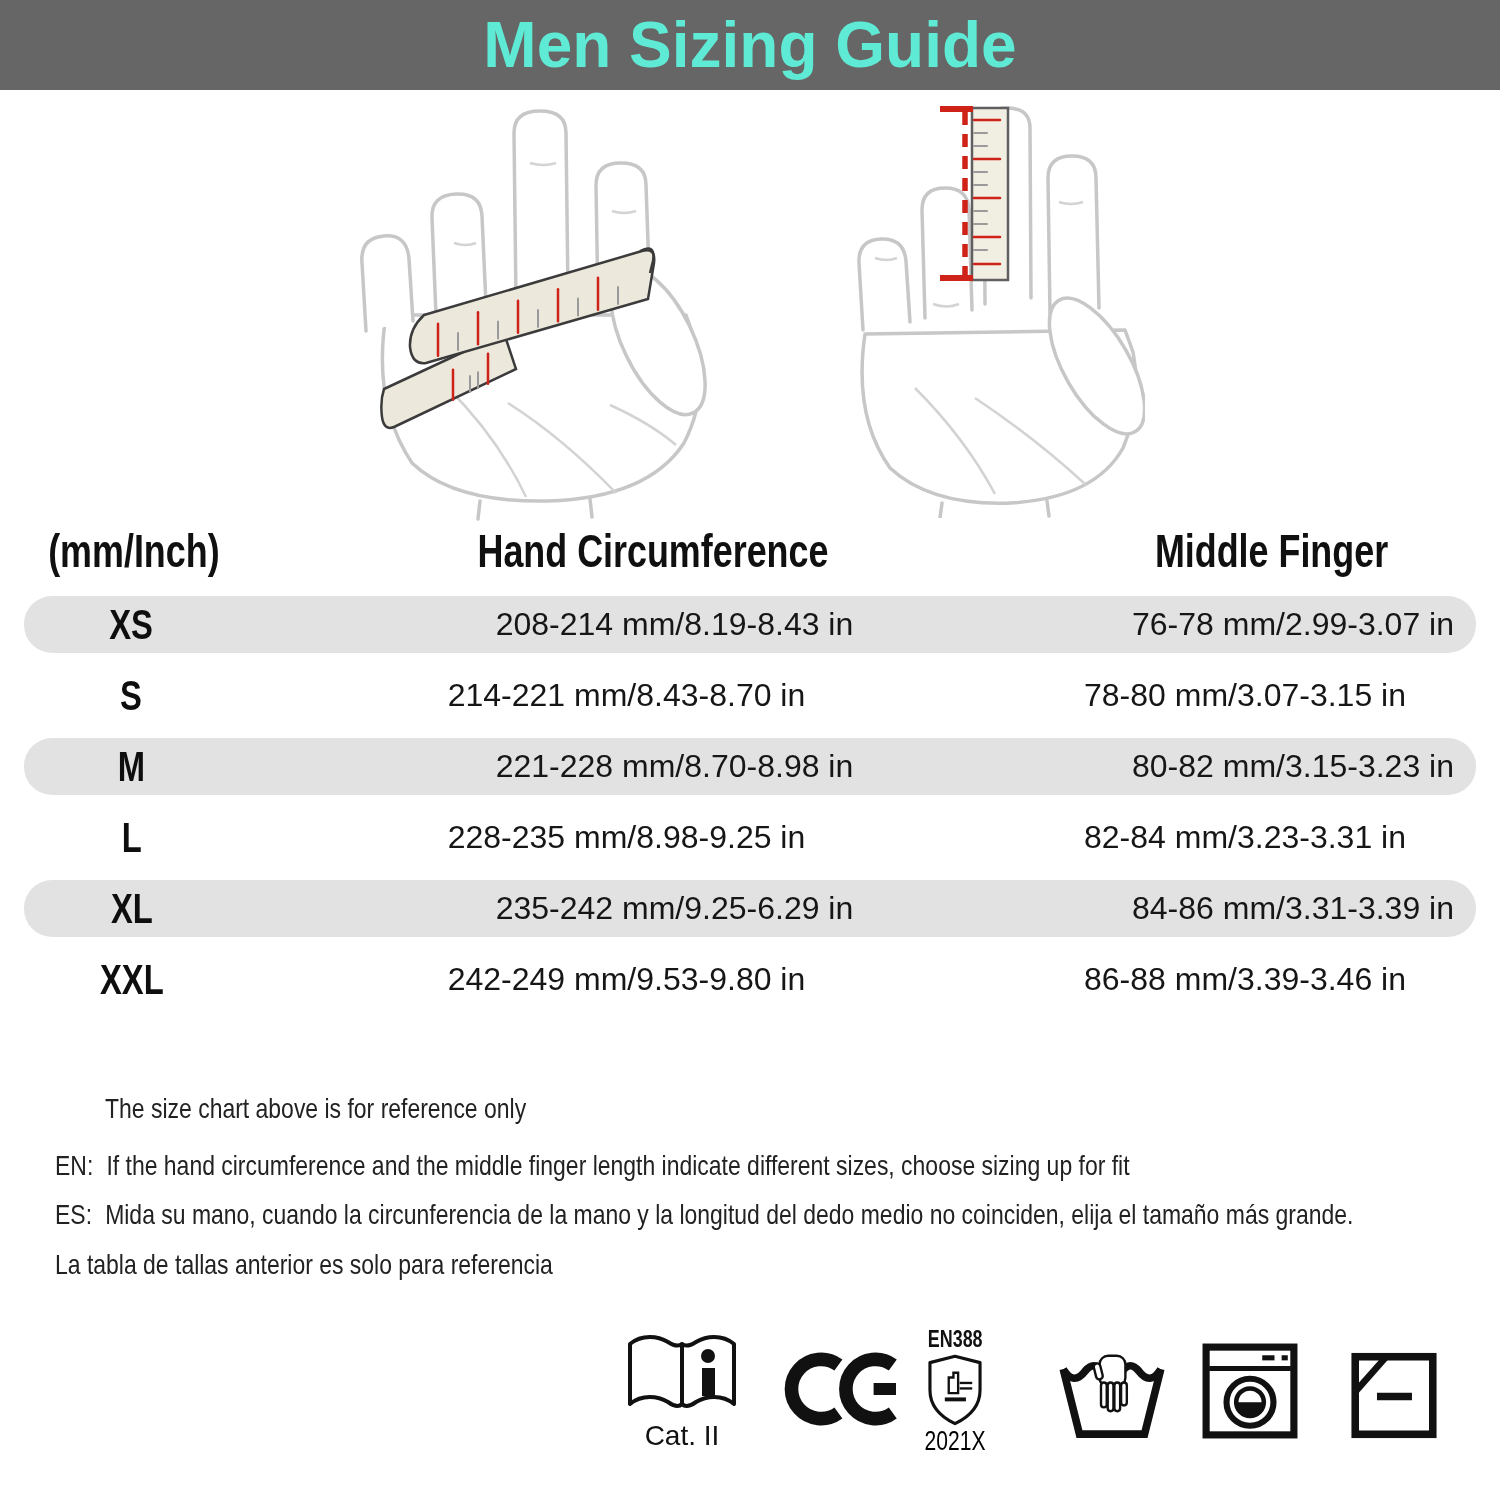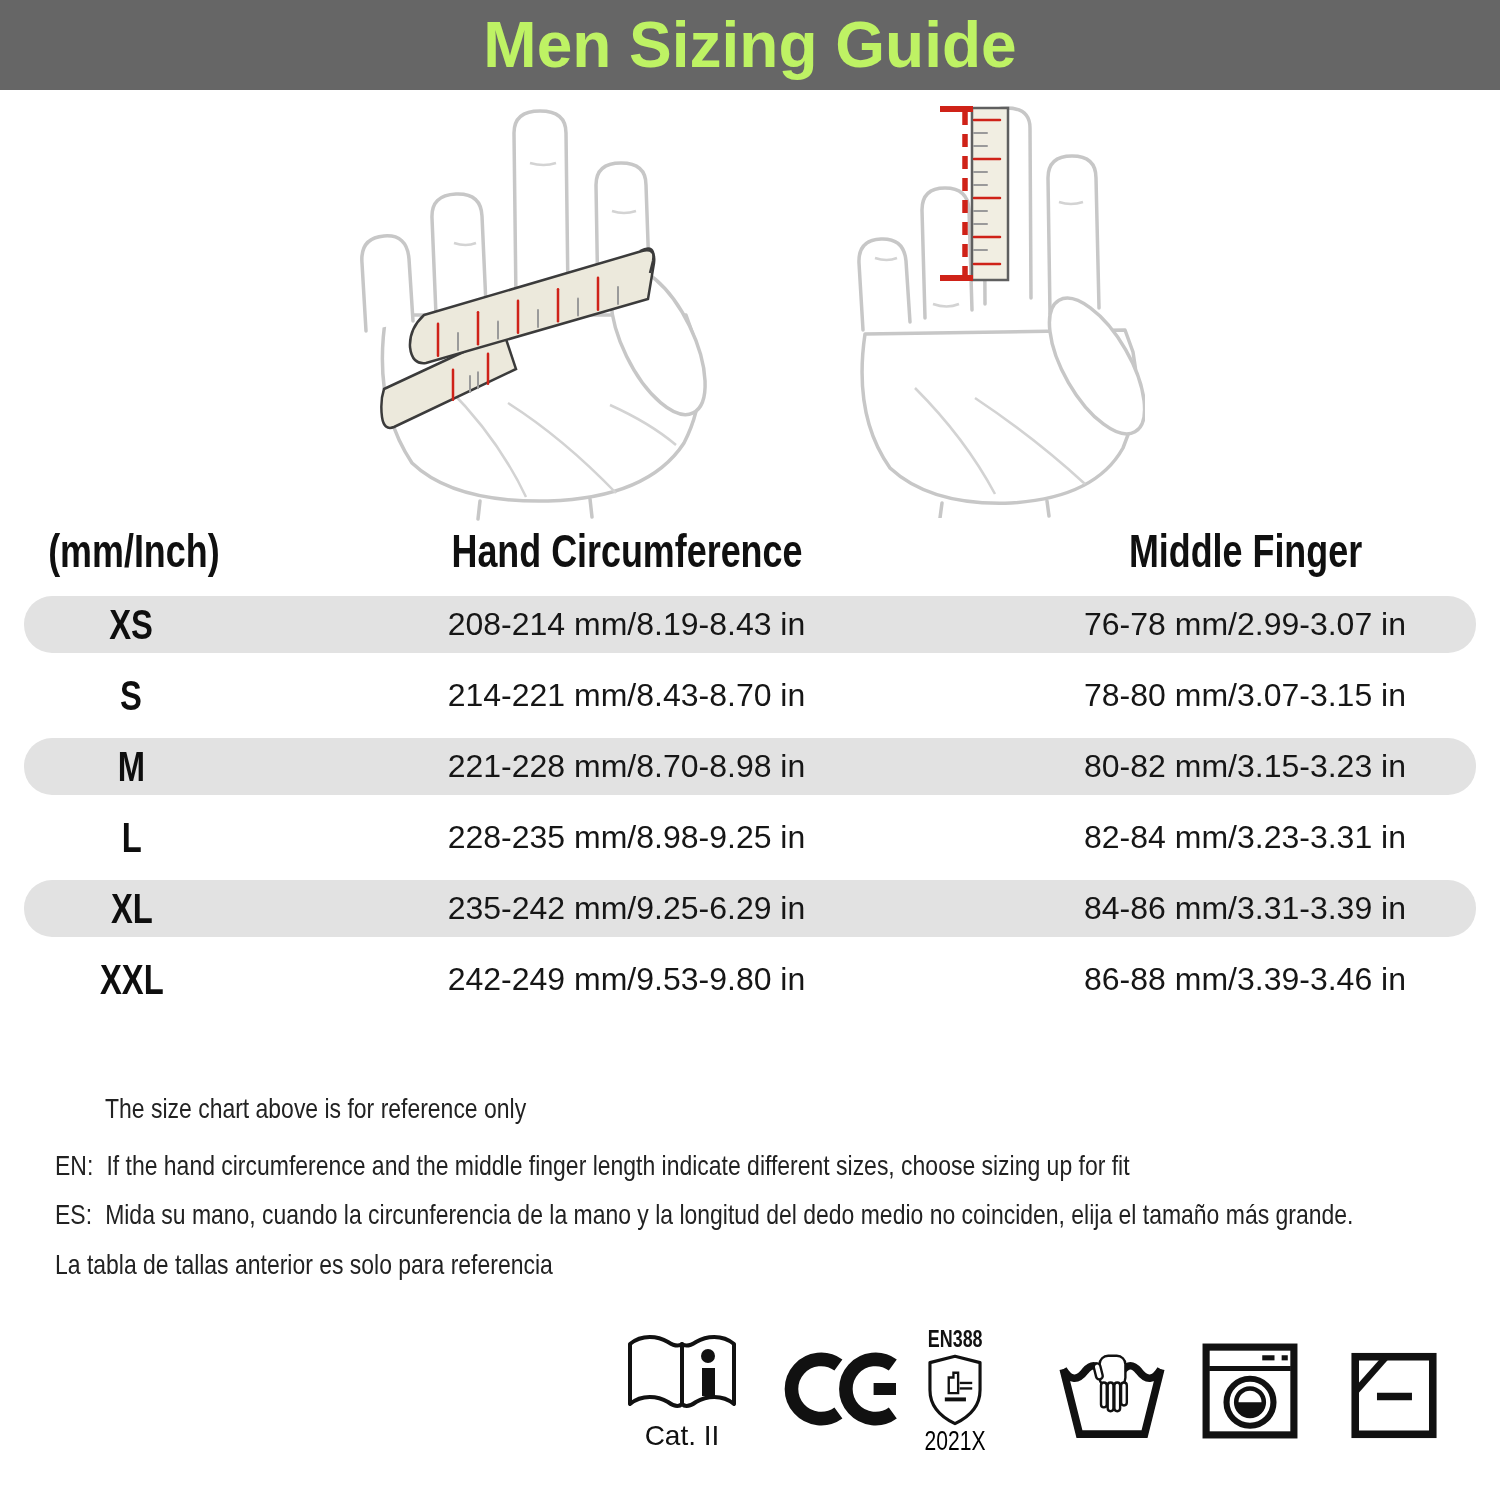--- a/index.html
+++ b/index.html
@@ -5,34 +5,34 @@
   * { margin:0; padding:0; box-sizing:border-box; }
   html,body { width:1500px; height:1500px; background:#fff; font-family:"Liberation Sans", sans-serif; color:#1a1a1a; }
   .page { position:relative; width:1500px; height:1500px; overflow:hidden; background:#fff; }
 
   
   .cond   { display:inline-block; transform:scaleX(0.78); transform-origin:center; white-space:nowrap; }
   .cond-l { display:inline-block; transform:scaleX(0.82); transform-origin:left center; white-space:nowrap; }
 
   
   .titlebar { position:absolute; left:0; top:0; width:1500px; height:90px; background:#666666; text-align:center; line-height:90px; }
-  .titlebar .t { font-size:64px; font-weight:bold; color:#bef264; transform:scaleX(0.74); }
+  .titlebar .t { font-size:64px; font-weight:bold; color:#5eead4; transform:scaleX(0.74); }
 
   
   .hand-left  { position:absolute; left:358px; top:103px; }
   .hand-right { position:absolute; left:845px; top:98px; }
 
   
   .sizing-table { position:absolute; left:0; top:520px; width:1500px; }
   .trow { display:grid; grid-template-columns:215px 775px 1fr; align-items:center; width:1452px; margin-left:24px; }
-  .thead { height:62px; }
+  .thead { height:62px;gap:26px; }
   .thead .cell { text-align:center; font-size:46px; font-weight:bold; color:#101010; }
   .drow { height:57px; margin-top:14px; border-radius:28px; font-size:32px; color:#161616; }
   .drow:first-of-type { margin-top:13px; }
-  .drow.stripe { background:#e2e2e2; }
+  .drow.stripe { background:#e2e2e2;gap:48px; }
   .drow .cell { text-align:center; }
   .drow .size { font-size:42px; font-weight:bold; color:#0e0e0e; }
 
   
   .note { position:absolute; left:55px; font-size:28px; color:#222; }
   .note-en { top:1080px; }
   .note-es { top:1190px; }
   .note .line { display:block; line-height:57px; }
   .note-es .line { line-height:50px; }
   .note .lbl { margin-right:16px; }

